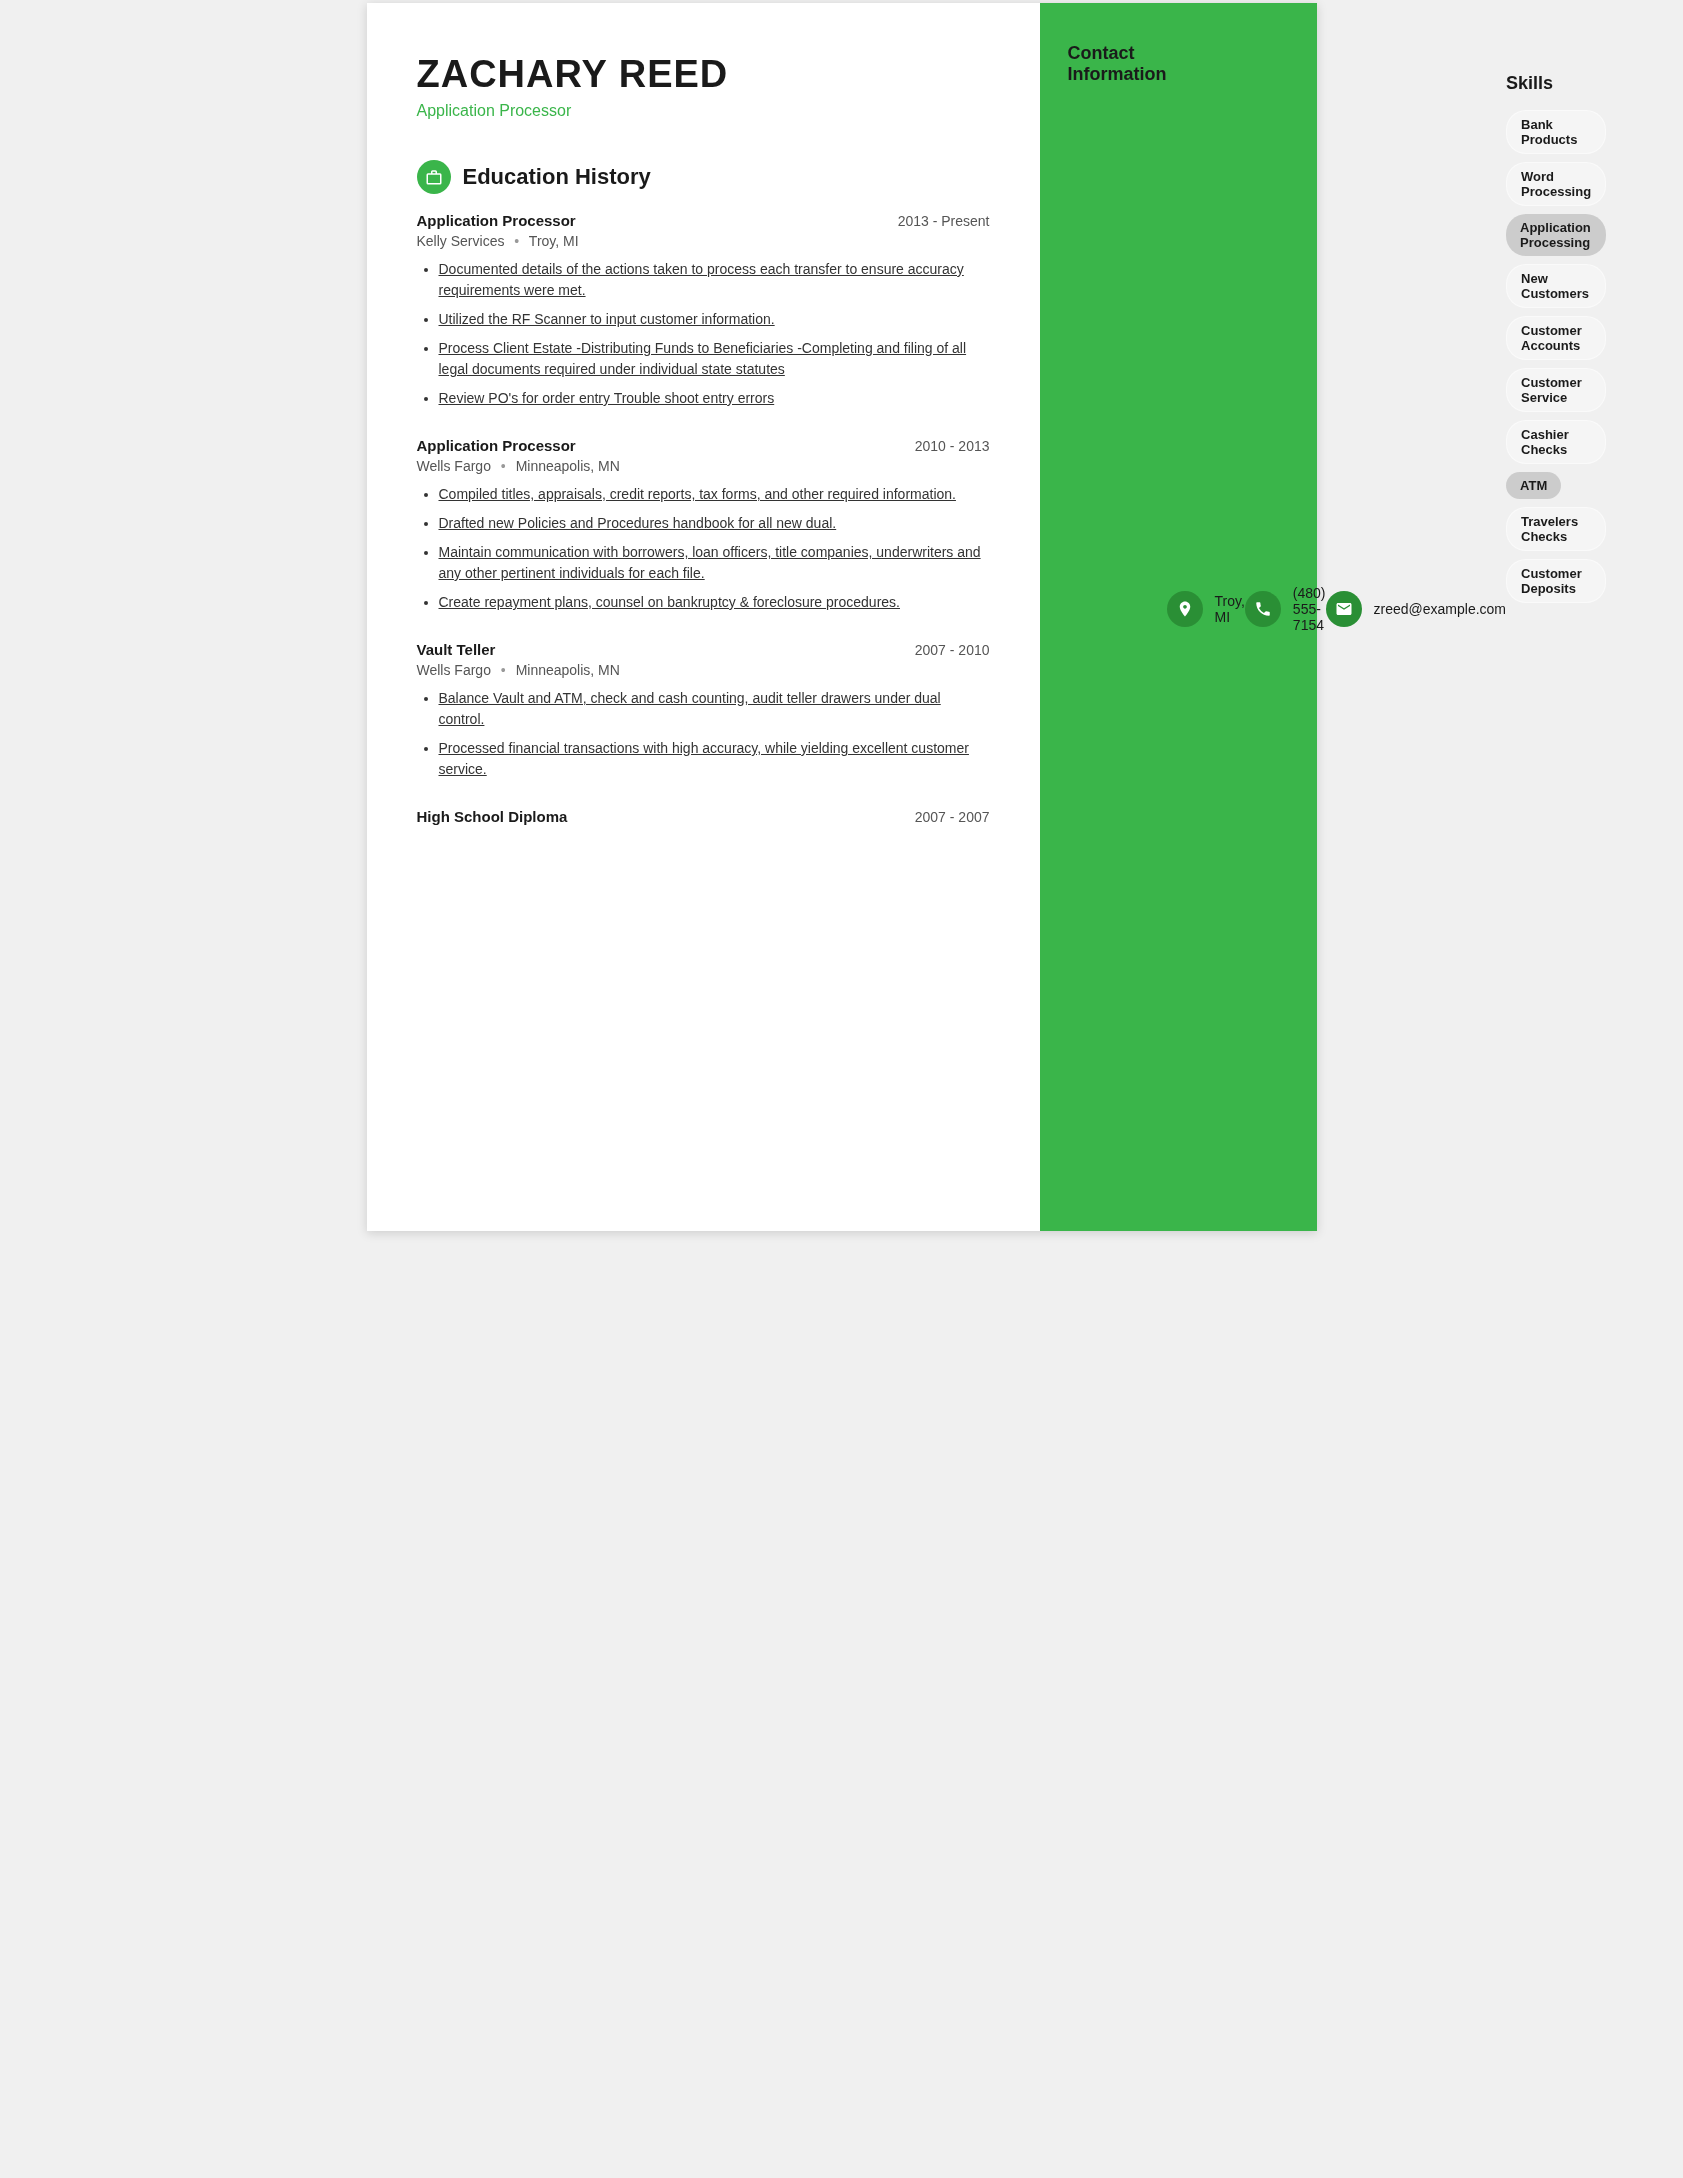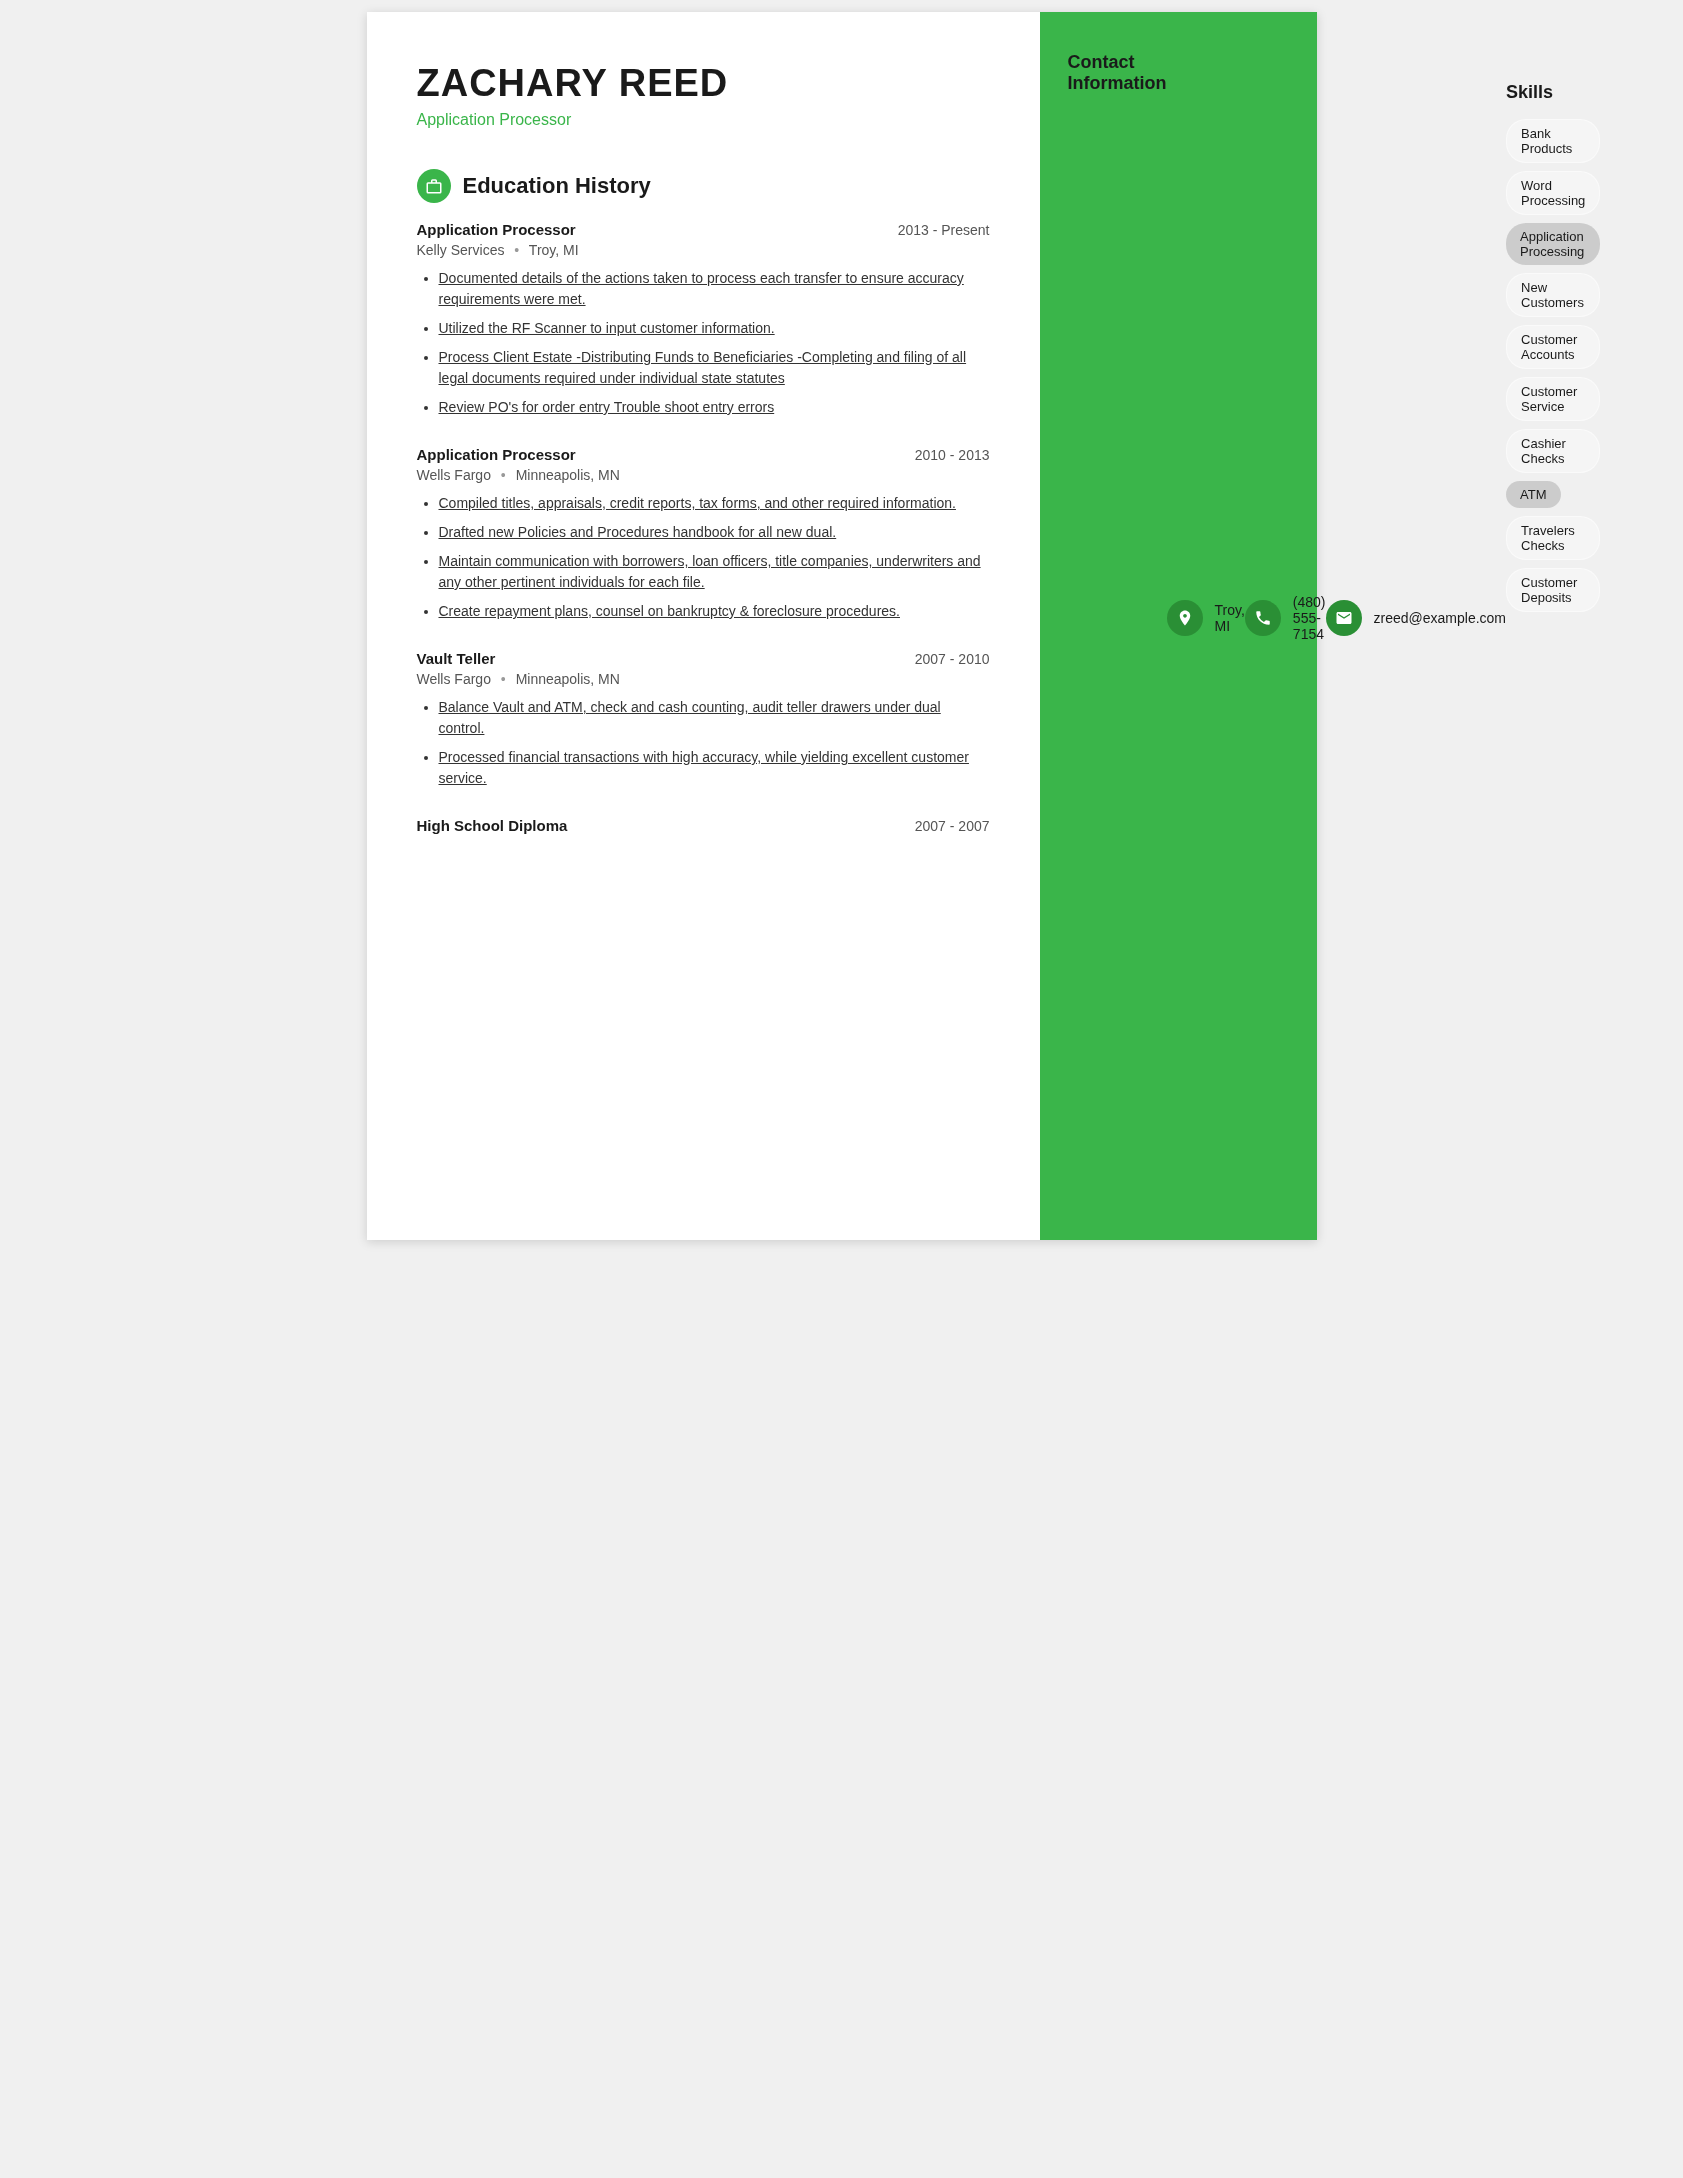--- a/index.html
+++ b/index.html
@@ -11,21 +11,21 @@
       align-items: flex-start;
       min-height: 100vh;
     }
     .resume-container {
       width: 950px;
       min-height: 1228px;
       background: #be185d;
       display: flex;
       flex-direction: row;
       box-shadow: 0 2px 10px rgba(0,0,0,0.15);
-      margin: 12px auto;
+      margin: 3px auto;
     }
     
     .main-content {
       flex: 1;
       padding: 50px 50px 50px 50px;
       background: white;
     }
     .name {
       font-size: 38px;
       font-weight: 900;
@@ -176,21 +176,21 @@
     }
     .skills-tags {
       display: flex;
       flex-wrap: wrap;
       gap: 8px;
     }
     .skill-tag {
       background: rgba(255,255,255,0.35);
       color: #1a1a1a;
       font-size: 13px;
-      font-weight: 400;
+      font-weight: 700;
       padding: 6px 14px;
       border-radius: 20px;
       border: 1px solid rgba(255,255,255,0.5);
     }
     .skill-tag.dark {
       background: rgba(0,0,0,0.15);
       color: #1a1a1a;
       border: none;
     }
   </style>

